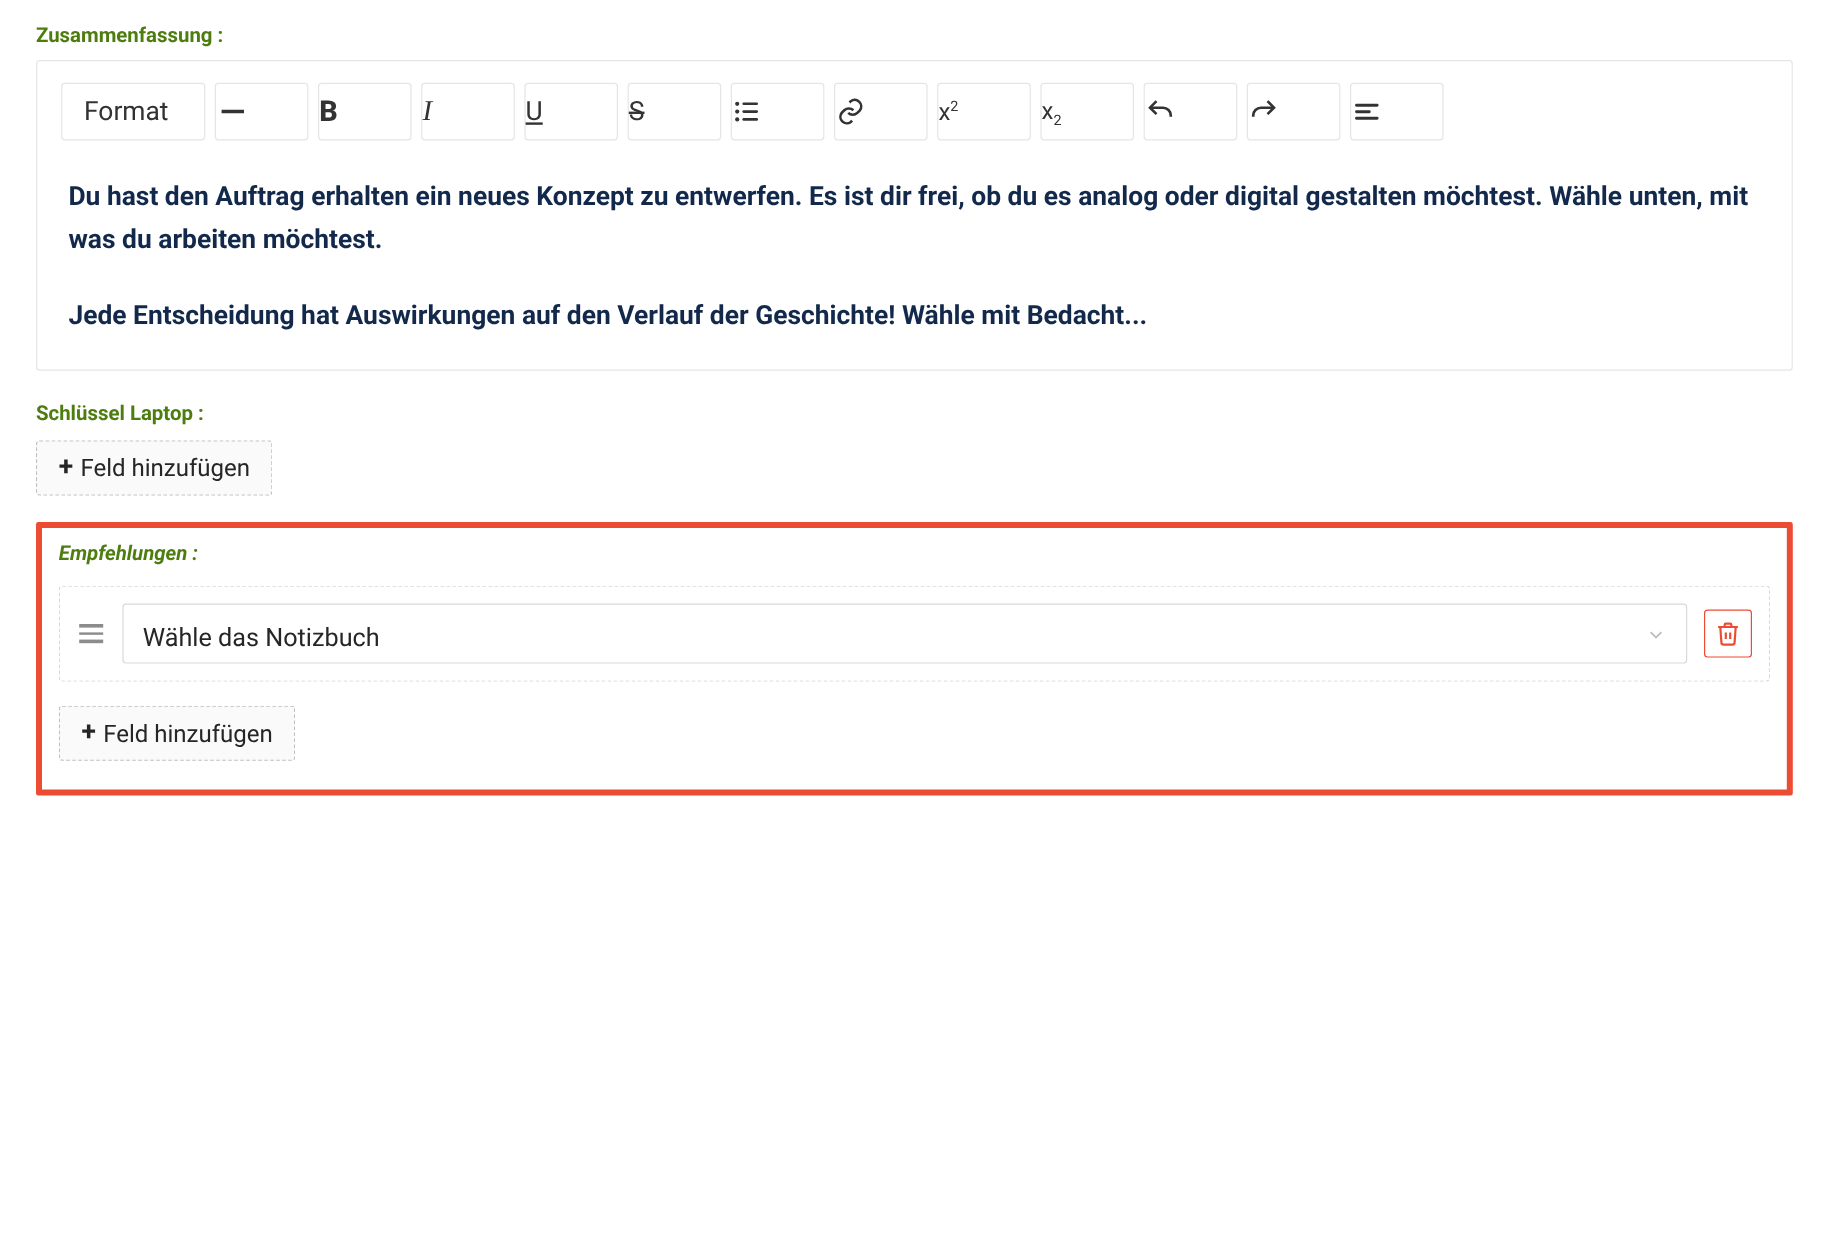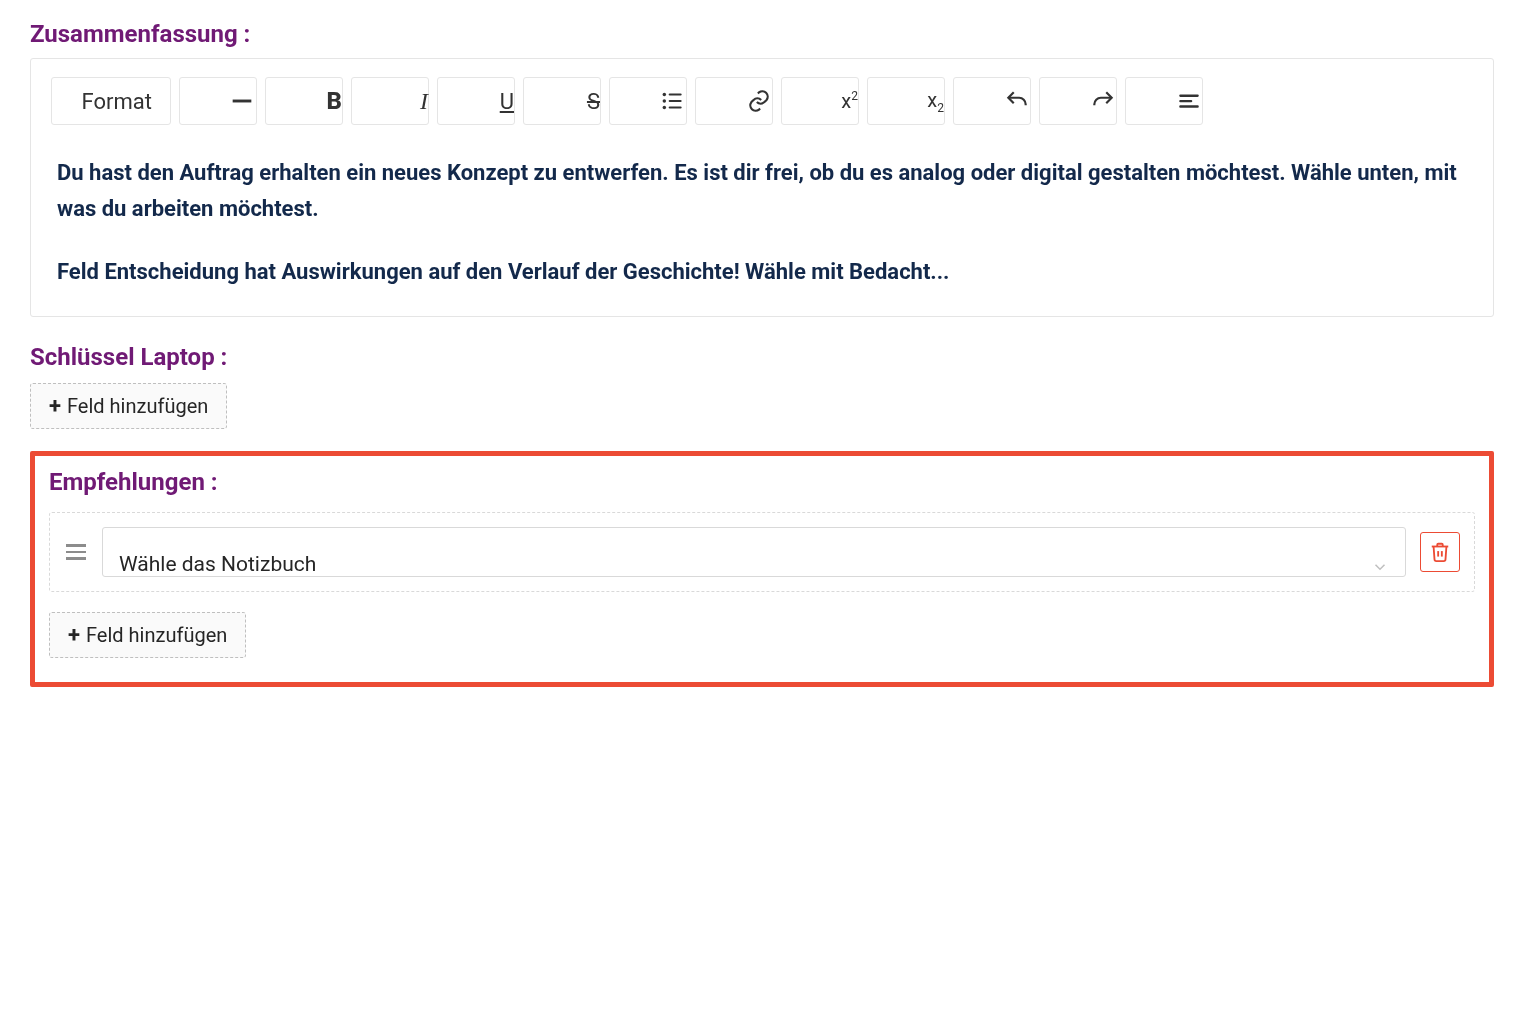--- a/index.html
+++ b/index.html
@@ -5,23 +5,23 @@
   * { box-sizing: border-box; }
   body {
     margin: 0;
     padding: 20px 30px;
     font-family: -apple-system, BlinkMacSystemFont, "Segoe UI", Roboto, "Helvetica Neue", Arial, sans-serif;
     background: #fff;
     color: #262626;
     font-size: 14px;
   }
   .section-label {
-    font-size: 24px;
+    font-size: 17px;
     font-weight: 700;
-    color: #701a75;
+    color: #4d7c0f;
     margin-bottom: 10px;
   }
   .editor-wrap {
     border: 1px solid #e5e5e5;
     border-radius: 3px;
     padding: 18px 20px 26px 20px;
     margin-bottom: 26px;
   }
   .toolbar {
     display: flex;
@@ -29,21 +29,21 @@
     margin-bottom: 30px;
   }
   .tbtn {
     height: 48px;
     min-width: 78px;
     border: 1px solid #e5e5e5;
     border-radius: 3px;
     background: #fff;
     display: flex;
     align-items: center;
-    justify-content: flex-end;
+    justify-content: flex-start;
     cursor: pointer;
     color: #333;
     font-size: 20px;
   }
   .tbtn.format {
     min-width: 120px;
     font-size: 22px;
     color: #333;
     padding: 0 18px;
   }
@@ -106,22 +106,22 @@
     height: 2.5px;
     background: #8c8c8c;
     width: 100%;
   }
   .select-box {
     flex: 1;
     height: 50px;
     border: 1px solid #d9d9d9;
     border-radius: 3px;
     display: flex;
-    align-items: flex-end;
-    padding: 0 16px;
+    align-items: flex-start;
+    padding: 16px 16px;
     font-size: 21px;
     color: #262626;
     background: #fff;
     cursor: pointer;
     justify-content: space-between;
   }
   .chevron {
     color: #bfbfbf;
   }
   .trash-btn {
@@ -202,34 +202,34 @@
       <svg width="26" height="26" viewBox="0 0 24 24" fill="#333">
           <rect x="3" y="6" width="18" height="2.2" rx="1"></rect>
           <rect x="3" y="11" width="12" height="2.2" rx="1"></rect>
           <rect x="3" y="16" width="18" height="2.2" rx="1"></rect>
         </svg>
     </div>
   </div>
 
   <div class="editor-content">
     <p>Du hast den Auftrag erhalten ein neues Konzept zu entwerfen. Es ist dir frei, ob du es analog oder digital gestalten möchtest. Wähle unten, mit was du arbeiten möchtest.</p>
-    <p>Feld Entscheidung hat Auswirkungen auf den Verlauf der Geschichte! Wähle mit Bedacht...</p>
+    <p>Jede Entscheidung hat Auswirkungen auf den Verlauf der Geschichte! Wähle mit Bedacht...</p>
   </div>
 </div>
 
 <div class="section-label">Schlüssel Laptop :</div>
 <div style="margin-top:12px; margin-bottom:4px;">
   <div class="add-field-btn">
     <span class="plus">+</span>
     <span>Feld hinzufügen</span>
   </div>
 </div>
 
 <div class="highlight-box">
-  <div class="section-label" style="margin-bottom:16px;">Empfehlungen :</div>
+  <div class="section-label" style="margin-bottom:16px;font-style:italic;">Empfehlungen :</div>
 
   <div class="item-row-wrap">
     <div class="drag-handle">
         <span></span>
         <span></span>
         <span></span>
       </div>
     <div class="select-box">
       <span>Wähle das Notizbuch</span>
       <svg class="chevron" width="18" height="18" viewBox="0 0 24 24" fill="none" stroke="currentColor" stroke-width="2">

